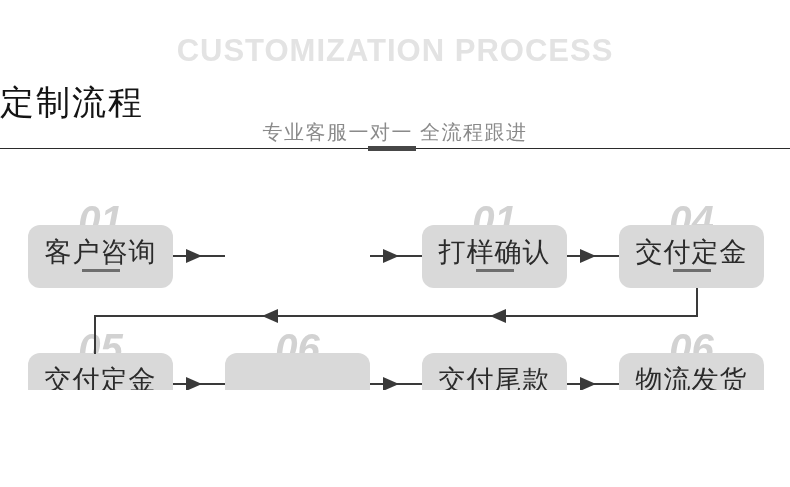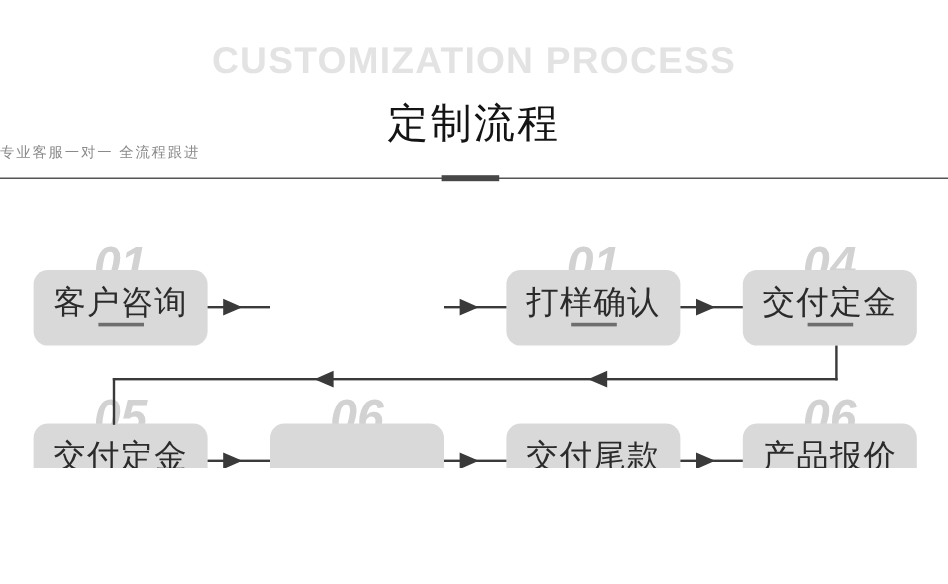--- a/index.html
+++ b/index.html
@@ -20,31 +20,30 @@
     text-align: center;
     font-size: 31px;
     font-weight: 700;
     letter-spacing: 1px;
     color: #e3e3e3;
     white-space: nowrap;
   }
   .title {
     position: absolute;
     top: 80px; left: 0; right: 0;
-    text-align: center;
     font-size: 34px;
     font-weight: 400;
     letter-spacing: 2px;
     color: #141414;
   }
   .subtitle {
     position: absolute;
     top: 119px; left: 0; right: 0;
-    text-align: left;
-    font-size: 12px;
+    text-align: center;
+    font-size: 20px;
     letter-spacing: 1.5px;
     color: #8a8a8a;
   }
   .divider {
     position: absolute;
     top: 148px; left: 0;
     width: 790px; height: 1px;
     background: #2b2b2b;
   }
   .divider-accent {
@@ -198,21 +197,21 @@
     </div>
     <div class="step c3 r2">
       <div class="step-box">
         <div class="step-label">交付尾款</div>
         <div class="step-underline"></div>
       </div>
     </div>
     <div class="step c4 r2">
       <div class="step-number">06</div>
       <div class="step-box">
-        <div class="step-label">产品报价</div>
+        <div class="step-label">物流发货</div>
         <div class="step-underline"></div>
       </div>
     </div>
 
     <div class="harrow g1 ay2">
         <div class="line"></div>
         <div class="head"></div>
       </div>
     <div class="harrow g2 ay2">
         <div class="line"></div>

